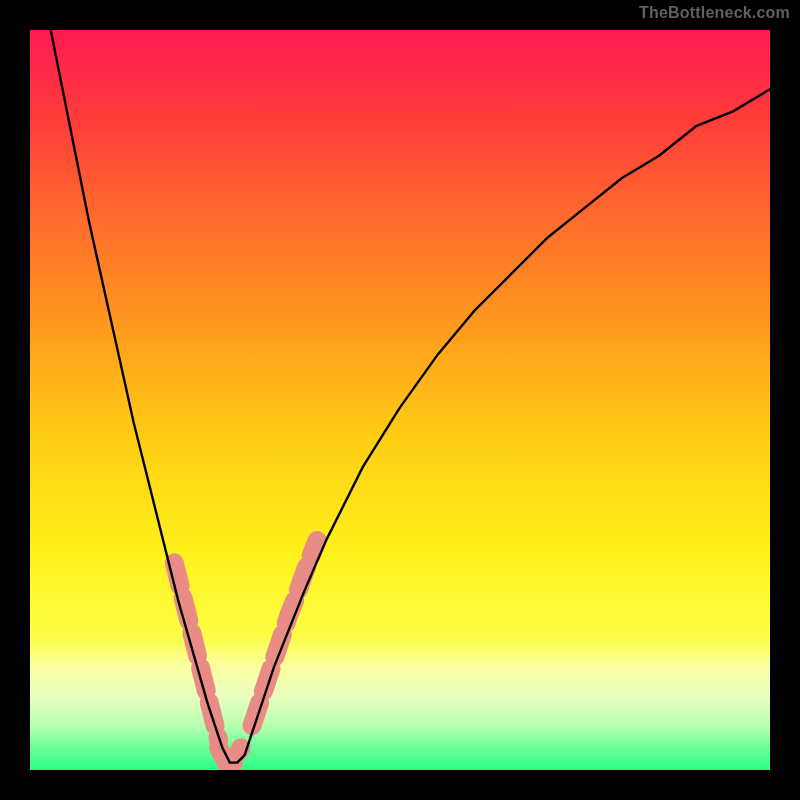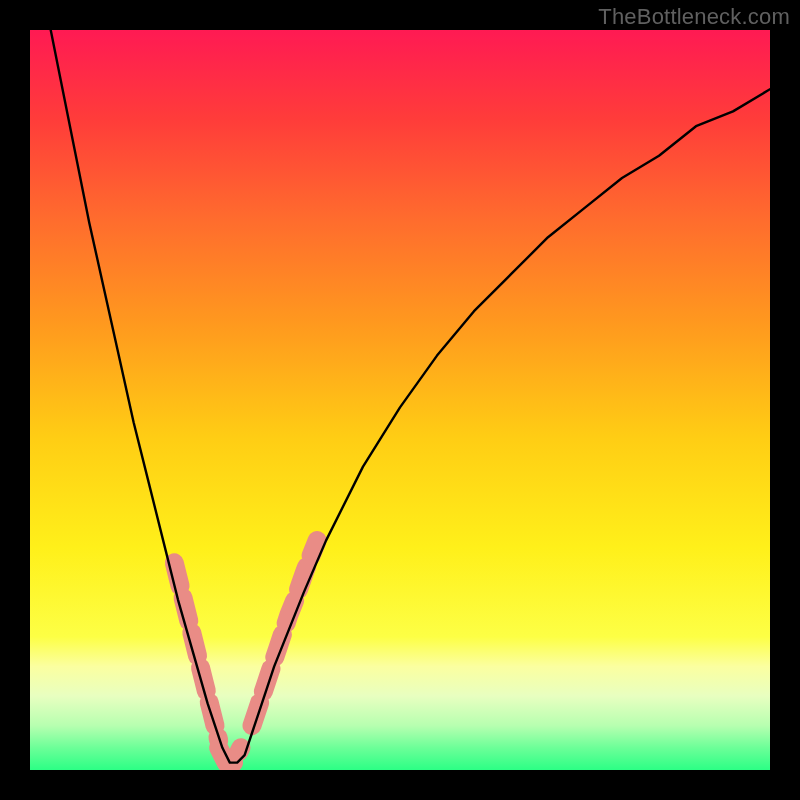--- a/index.html
+++ b/index.html
@@ -21,22 +21,22 @@
     left: 30px;
     top: 30px;
     width: 740px;
     height: 740px;
   }
   #watermark {
     position: absolute;
     top: 4px;
     right: 10px;
     color: #606060;
-    font-size: 22px;
-    font-weight: 400;
+    font-size: 16px;
+    font-weight: 700;
     letter-spacing: 0.2px;
   }
 </style>
 </head>
 <body>
 
 <div id="chart-wrapper">
   <svg id="plot-area" viewBox="0 0 740 740" preserveAspectRatio="none">
     <defs>
       <linearGradient id="bg-grad" x1="0" y1="0" x2="0" y2="1">

